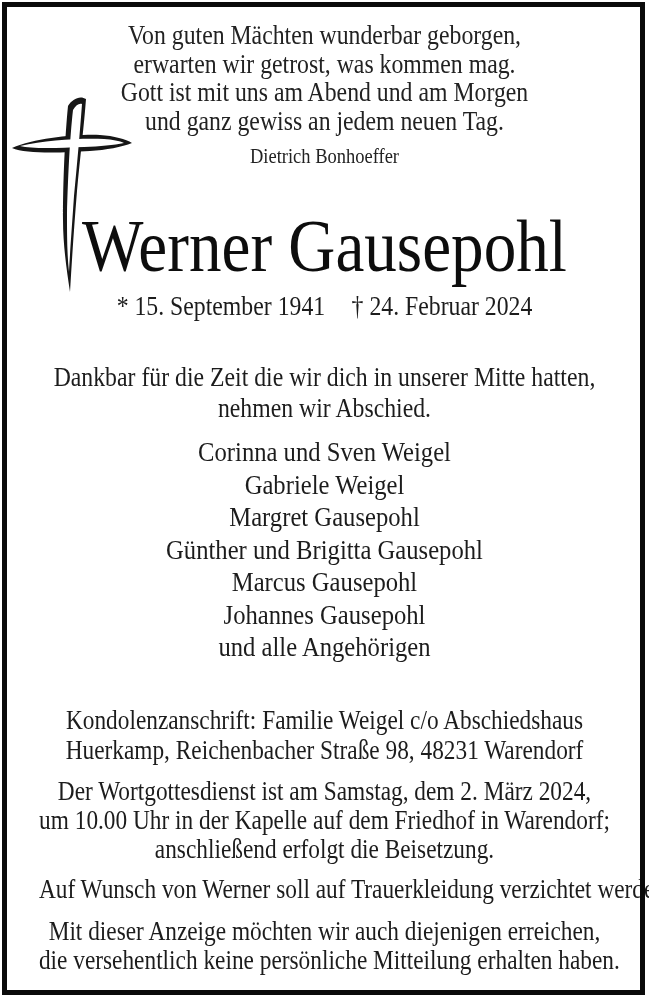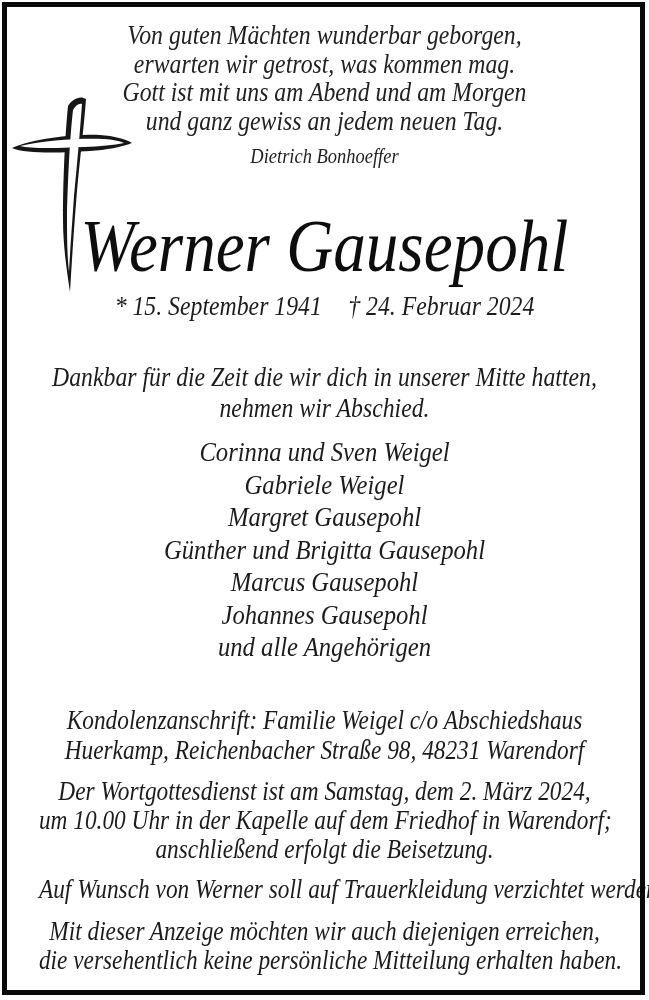--- a/index.html
+++ b/index.html
@@ -3,21 +3,20 @@
 <meta charset="utf-8">
 <style>
   html,body{margin:0;padding:0;background:#e8e8e8;}
   .sheet{
     position:relative;
     width:649px;height:1000px;
     background:#ffffff;
     overflow:hidden;
     outline:1px solid #b9b9b9;
     font-family:"Liberation Serif","DejaVu Serif",serif;
-    font-style:italic;
     color:#1c1c1c;
   }
   .frame{
     position:absolute;
     left:2px;top:2px;right:4px;bottom:5px;
     border:5px solid #0a0a0a;
     pointer-events:none;
   }
   .content{
     position:absolute;left:0;top:0;width:649px;height:1000px;

